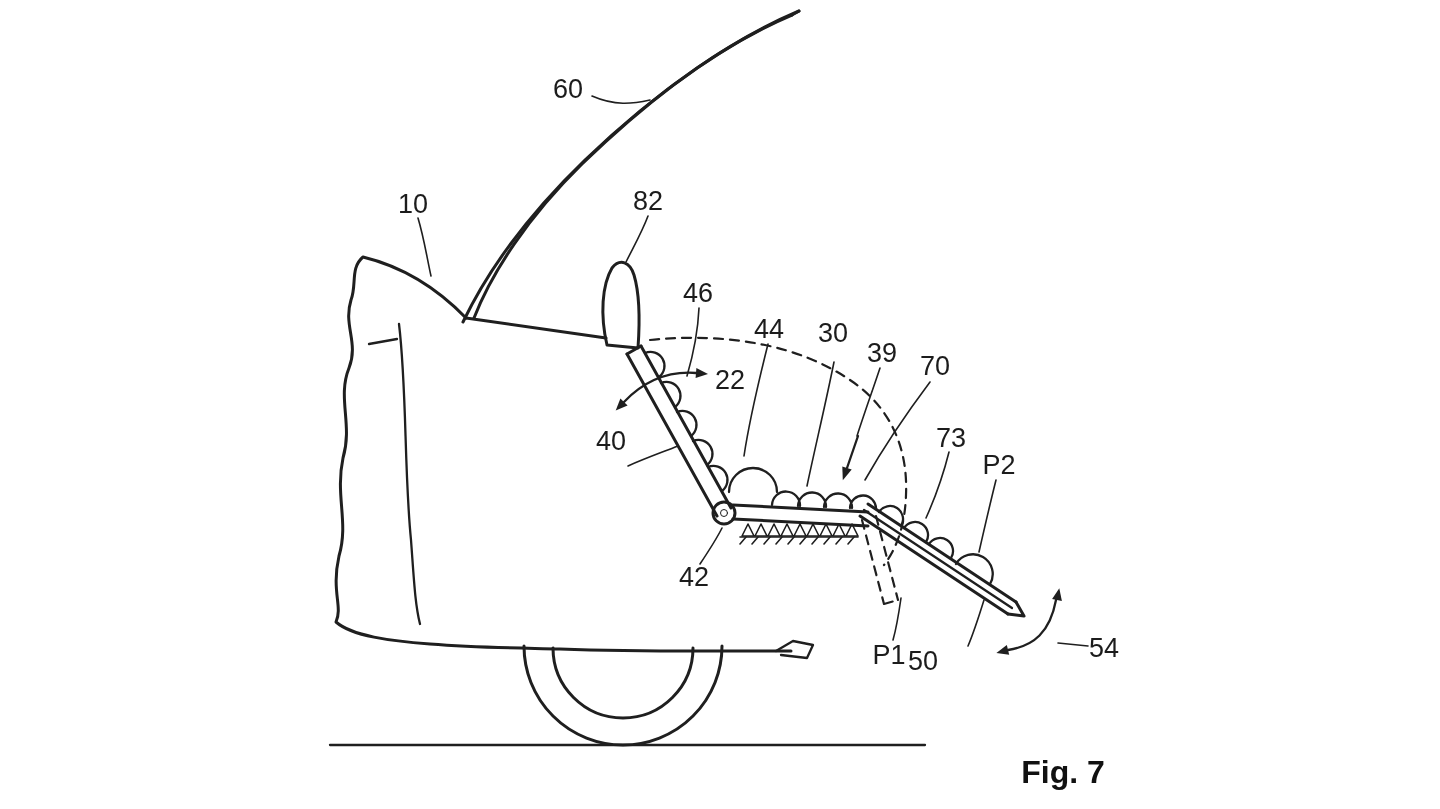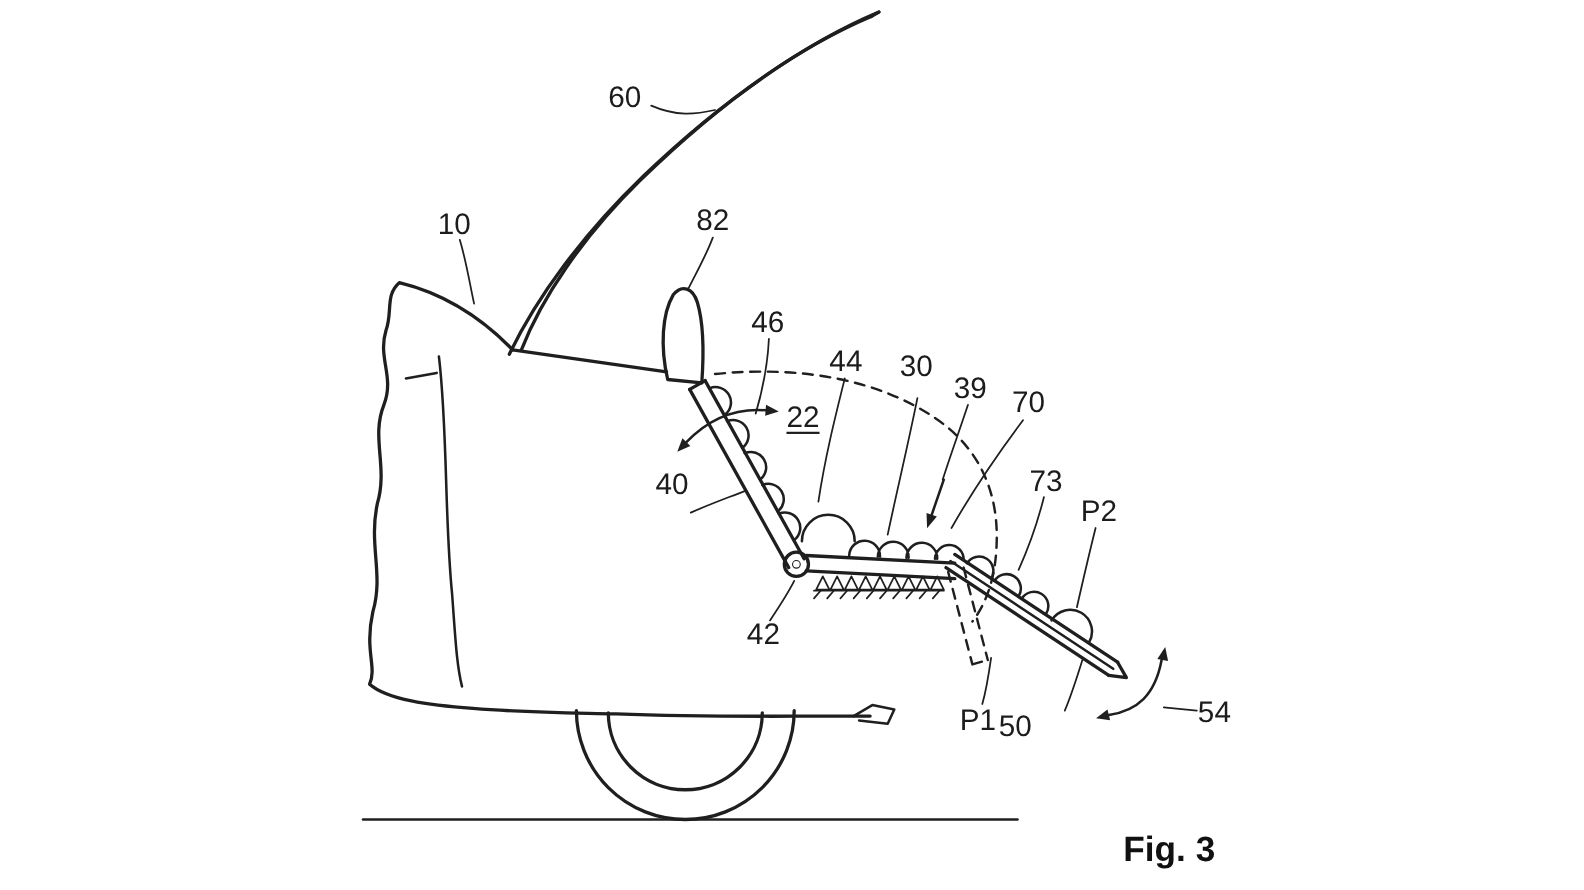--- a/index.html
+++ b/index.html
@@ -20,21 +20,21 @@
   .dashed{stroke-dasharray:9 7;stroke-width:2.2;}
   .arrowhead{fill:#1f1f1f;stroke:none;}
   .lbl{
     position:absolute;
     transform:translate(-50%,-50%);
     font-size:27px;
     color:#1c1c1c;
     white-space:nowrap;
     line-height:1;
   }
-  .lbl.underlined{text-decoration:underline;text-decoration-thickness:2px;text-underline-offset:4px;}
+  .lbl.underlined{text-decoration-thickness:2px;text-underline-offset:4px;}
   .caption{
     position:absolute;
     transform:translate(-50%,-50%);
     font-size:32px;
     font-weight:700;
     color:#111111;
     white-space:nowrap;
   }
 </style>
 </head>
@@ -155,14 +155,14 @@
   <div class="lbl" style="left:935px;top:366px">70</div>
   <div class="lbl" style="left:951px;top:438px">73</div>
   <div class="lbl" style="left:999px;top:465px">P2</div>
   <div class="lbl underlined" style="left:730px;top:380px">22</div>
   <div class="lbl" style="left:611px;top:441px">40</div>
   <div class="lbl" style="left:694px;top:577px">42</div>
   <div class="lbl" style="left:889px;top:655px">P1</div>
   <div class="lbl" style="left:923px;top:661px">50</div>
   <div class="lbl" style="left:1104px;top:648px">54</div>
 
-  <div class="caption" style="left:1063px;top:772px">Fig. 3</div>
+  <div class="caption" style="left:1063px;top:772px">Fig. 7</div>
 </div>
 
 </body></html>

